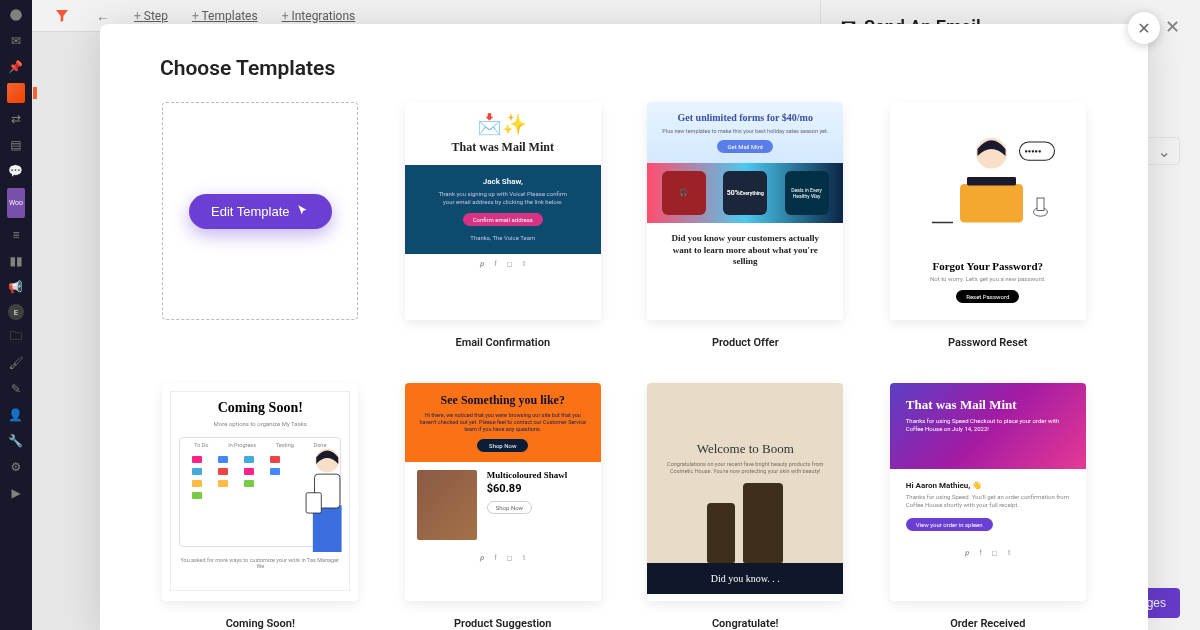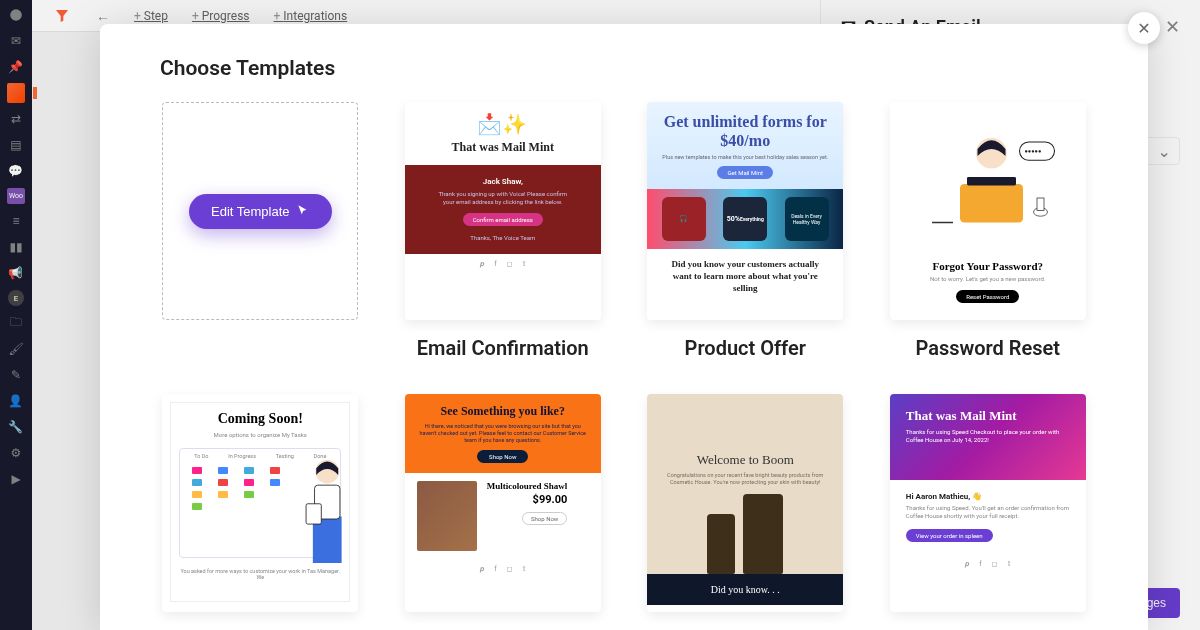--- a/index.html
+++ b/index.html
@@ -32,40 +32,40 @@
 
 
 .overlay { position:absolute; inset:0; background:rgba(0,0,0,0.05); }
 .modal { position:absolute; top:24px; left:100px; right:52px; bottom:0; background:#fff; border-radius:8px 8px 0 0; box-shadow:0 4px 40px rgba(0,0,0,.15); padding:32px 60px 0 60px; overflow:hidden; }
 .modal h2 { font-size:21px; font-weight:600; color:#222; margin-bottom:22px; }
 .close-outer { position:absolute; top:12px; right:40px; width:32px; height:32px; border-radius:50%; background:#fff; box-shadow:0 2px 10px rgba(0,0,0,.2); display:flex; align-items:center; justify-content:center; color:#666; cursor:pointer; z-index:50; }
 
 .grid { display:grid; grid-template-columns: repeat(4, 1fr); gap:34px 42px; }
 .cell { display:flex; flex-direction:column; align-items:center; }
 .thumb { width:196px; height:218px; background:#fff; border-radius:4px; overflow:hidden; box-shadow: 0 4px 12px rgba(0,0,0,.08); position:relative; }
-.cell .label { margin-top:16px; font-size:20px; font-weight:600; color:#222;text-align:center; }
+.cell .label { margin-top:16px; font-size:11px; font-weight:600; color:#222;text-align:center; }
 
 
 .dashed { border: 1.5px dashed #bbb; box-shadow:none; background:transparent; display:flex; align-items:center; justify-content:center; }
 .edit-btn { background:#6b3fd4; color:#fff; border:none; border-radius:30px; padding:10px 22px; font-size:13px; font-weight:500; box-shadow:0 6px 18px rgba(107,63,212,.4); display:flex; align-items:center; gap:6px; cursor:pointer; }
 .cursor-img { width:14px; height:14px; }
 
 
 .t-top-white { background:#fff; padding:10px 12px; text-align:center; }
 .t-icon { font-size:20px; }
 .t-h { font-family: Georgia, serif; font-size:12px; font-weight:700; color:#222; margin-top:4px; }
-.t-dark { background:#7f1d1d; padding:12px 32px; text-align:center; }
+.t-dark { background:#0c4a6e; padding:12px 32px; text-align:center; }
 .t-dark .g { color:#fff; font-size:8px; font-weight:600; }
 .t-dark .s { color:#c7c2e0; font-size:6px; line-height:1.4; margin-top:4px; }
 .t-pill { display:inline-block; background:#d63384; color:#fff; border-radius:20px; font-size:6px; padding:3px 10px; margin-top:6px; }
 .socials { display:flex; justify-content:center; gap:10px; padding:6px; color:#999; font-size:7px; }
 
 
 .po-head { background:linear-gradient(180deg,#e8f4ff,#d3e9ff); padding:10px; text-align:center; }
-.po-head .h { color:#3a4da8; font-weight:700; font-size:16px; font-family:Georgia,serif; line-height:1.2; }
+.po-head .h { color:#3a4da8; font-weight:700; font-size:10px; font-family:Georgia,serif; line-height:1.2; }
 .po-head .s { font-size:5.5px; color:#667; margin-top:4px; }
 .po-head .cta { display:inline-block; background:#5a7de8; color:#fff; border-radius:30px; font-size:6px; padding:3px 10px; margin-top:6px; }
 .po-mid { background:linear-gradient(90deg,#ff4d6d,#4cc9f0,#0b2545); height:60px; display:flex; align-items:center; justify-content:space-around; padding:6px; }
 .po-mid .tile { width:44px; height:44px; border-radius:6px; display:flex; align-items:center; justify-content:center; font-size:7px; color:#fff; text-align:center; }
 .po-mid .t1 { background:#9b2226; }
 .po-mid .t2 { background:#1b263b; font-weight:700; flex-direction:row; }
 .po-mid .t3 { background:#023047; flex-direction:column; }
 .po-bot { padding:10px 14px; text-align:center; font-family:Georgia,serif; font-size:9px; color:#222; font-weight:600; line-height:1.3; }
 
 
@@ -82,21 +82,21 @@
 .kan { margin-top:10px; height:110px; border:1px solid #dde; border-radius:4px; padding:4px; position:relative; }
 .kan .cols { display:flex; font-size:5.5px; color:#888; justify-content:space-around; }
 .kan .chips { position:relative; height:90px; }
 .chip { position:absolute; width:10px; height:7px; border-radius:1px; }
 
 
 .ps-top { background:#f97316; padding:10px 14px; text-align:center; }
 .ps-top .h { font-family:Georgia,serif; font-size:12px; font-weight:700; color:#113; }
 .ps-top .s { font-size:5.5px; color:#225; margin-top:4px; line-height:1.3; }
 .ps-top .btn { display:inline-block; background:#0a1e3a; color:#fff; border-radius:20px; font-size:6px; padding:3px 12px; margin-top:6px; }
-.ps-prod { display:flex; padding:8px 12px; gap:10px; background:#fff;text-align:right; }
+.ps-prod { display:flex; padding:8px 12px; gap:10px; background:#fff; }
 .ps-img { width:60px; height:70px; background:linear-gradient(135deg,#8a5a44,#a47148); border-radius:2px; }
 .ps-info .n { font-family:Georgia,serif; font-size:9px; font-weight:600; }
 .ps-info .p { font-size:11px; font-weight:700; margin-top:2px; }
 .ps-info .b { display:inline-block; border:1px solid #ccc; border-radius:20px; font-size:6px; padding:2px 8px; margin-top:4px; color:#666; }
 
 
 .cg-wrap { background:#e8dbc8; height:180px; text-align:center; padding:10px 12px; position:relative; }
 .cg-wrap .h { font-family:Georgia,serif; font-size:13px; font-weight:400; color:#333;margin-top:48px; }
 .cg-wrap .s { font-size:5.5px; color:#7a7060; margin-top:4px; line-height:1.3; }
 .bottles { position:absolute; bottom:0; left:0; right:0; height:90px; display:flex; align-items:flex-end; justify-content:center; gap:8px; }
@@ -124,21 +124,21 @@
       </svg>
     </div>
   <div class="ico">✉</div>
   <div class="ico">📌</div>
   <div class="ico active">
       <div class="brand"></div>
     </div>
   <div class="ico">⇄</div>
   <div class="ico">▤</div>
   <div class="ico">💬</div>
-  <div class="ico" style="background:#7f54b3;width:18px;height:16px;border-radius:2px;color:#fff;font-size:7px;display:flex;align-items:center;justify-content:center;">Woo</div>
+  <div class="ico" style="background:#7f54b3;width:18px;height:30px;border-radius:2px;color:#fff;font-size:7px;display:flex;align-items:center;justify-content:center;">Woo</div>
   <div class="ico">≡</div>
   <div class="ico">▮▮</div>
   <div class="ico">📢</div>
   <div class="ico" style="background:#444;width:16px;height:16px;border-radius:50%;color:#fff;font-size:8px;display:flex;align-items:center;justify-content:center;">E</div>
   <div class="ico">🗀</div>
   <div class="ico">🖌</div>
   <div class="ico">✎</div>
   <div class="ico">👤</div>
   <div class="ico">🔧</div>
   <div class="ico">⚙</div>
@@ -146,21 +146,21 @@
 </div>
 
 <div class="topbar">
   <div class="logo">
       <svg width="16" height="16" viewBox="0 0 24 24">
         <path d="M3 3h18l-7 9v7l-4 2v-9z" fill="#ff5e3a"></path>
       </svg>
     </div>
   <span class="back">←</span>
   <span class="add">Step</span>
-  <span class="add">Progress</span>
+  <span class="add">Templates</span>
   <span class="add">Integrations</span>
   <span class="spacer"></span>
   <span class="fn-label">Funnel Name:</span>
   <span class="fn-val">New Funnel</span>
   <span class="pencil">✎</span>
 </div>
 
 <div class="side-panel">
   <div class="title">
     <span>✉</span>
@@ -306,21 +306,21 @@
       <div class="thumb">
         <div class="ps-top">
           <div class="h">See Something you like?</div>
           <div class="s">Hi there, we noticed that you were browsing our site but that you haven't checked out yet. Please feel to contact our Customer Service team if you have any questions.</div>
           <div class="btn">Shop Now</div>
         </div>
         <div class="ps-prod">
           <div class="ps-img"></div>
           <div class="ps-info">
             <div class="n">Multicoloured Shawl</div>
-            <div class="p">$99.00</div>
+            <div class="p">$60.89</div>
             <div class="b">Shop Now</div>
           </div>
         </div>
         <div class="socials">
             <span>𝒑</span>
             <span>f</span>
             <span>◻</span>
             <span>𝕥</span>
           </div>
       </div>

